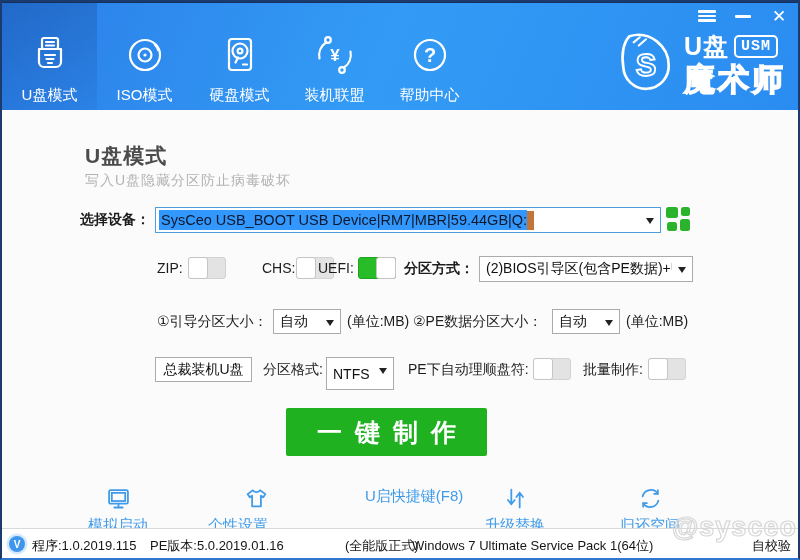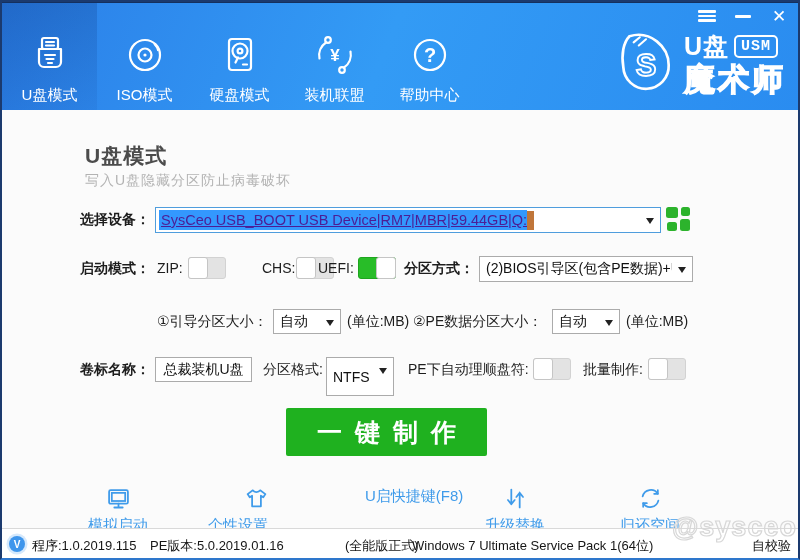--- a/index.html
+++ b/index.html
@@ -35,21 +35,21 @@
 
   
   .main { position:absolute; left:0; top:110px; width:800px; height:418px; background:#fbfbfb; }
   .page-title { position:absolute; left:85px; top:32px; font-size:21px; font-weight:bold; color:#4c4c4c; letter-spacing:1px; }
   .page-sub { position:absolute; left:85px; top:62px; font-size:14px; color:#b3b3b3; letter-spacing:1px; }
 
   .rlabel { position:absolute; left:0; width:150px; text-align:right; font-size:14px; font-weight:bold; color:#1d1d1d; white-space:nowrap; }
   .ilabel { position:absolute; font-size:14px; color:#1d1d1d; white-space:nowrap; }
 
   .combo { position:absolute; left:155px; top:97px; width:506px; height:26px; background:#fff; border:1px solid #4f9ddd; display:flex; align-items:center; padding:0 20px 0 3px; overflow:hidden; cursor:pointer; }
-  .combo .sel { background:#3398fe; color:#4c1d95; font-size:14.5px; white-space:nowrap; padding:2px 0 2px 2px;text-decoration:underline; }
+  .combo .sel { background:#3398fe; color:#0f172a; font-size:14.5px; white-space:nowrap; padding:2px 0 2px 2px; }
   .combo .caret { display:inline-block; width:7px; height:19px; background:#c0763a; margin-left:0; }
   .combo .arrow { position:absolute; right:6px; top:10px; width:0; height:0; border:4.5px solid transparent; border-top:6px solid #222; }
 
   .grid-icon { position:absolute; left:666px; top:97px; width:26px; height:26px; cursor:pointer; }
   .grid-icon i { position:absolute; background:#2cb32c; border-radius:2.5px; }
   .grid-icon .g1 { left:0;  top:1;  width:12px; height:11px; }
   .grid-icon .g2 { left:15px; top:0; width:9px;  height:9px; }
   .grid-icon .g3 { left:1px;  top:15px; width:10px; height:9px; }
   .grid-icon .g4 { left:14px; top:12px; width:10px; height:12px; }
 
@@ -188,21 +188,20 @@
         <span class="caret"></span>
       <span class="arrow"></span>
     </div>
     <div class="grid-icon">
         <i class="g1"></i>
         <i class="g2"></i>
         <i class="g3"></i>
         <i class="g4"></i>
       </div>
 
-    <div class="rlabel" style="top:150px;">启动模式：</div>
     <span class="ilabel" style="left:157px; top:150px;">ZIP:</span>
     <div class="toggle" style="left:188px; top:147px;">
         <div class="knob"></div>
       </div>
     <span class="ilabel" style="left:262px; top:150px;">CHS:</span>
     <div class="toggle" style="left:296px; top:147px;">
         <div class="knob"></div>
       </div>
     <span class="ilabel" style="left:318px; top:150px;">UEFI:</span>
     <div class="toggle on" style="left:358px; top:147px;">
@@ -217,26 +216,25 @@
     <div class="select" style="left:273px; top:199px; width:68px; height:25px;">
       <span>自动</span>
     </div>
     <span class="ilabel" style="left:347px; top:203px;">(单位:MB)</span>
     <span class="ilabel" style="left:413px; top:203px;">②PE数据分区大小：</span>
     <div class="select" style="left:552px; top:199px; width:68px; height:25px;">
       <span>自动</span>
     </div>
     <span class="ilabel" style="left:626px; top:203px;">(单位:MB)</span>
 
-    <div class="rlabel" style="top:251px;">卷标名称：</div>
     <div class="textinput" style="left:155px; top:247px; width:97px;">
       <span>总裁装机U盘</span>
     </div>
     <span class="ilabel" style="left:263px; top:251px;">分区格式:</span>
-    <div class="select" style="left:326px; top:247px; width:68px; height:39px;">
+    <div class="select" style="left:326px; top:247px; width:68px; height:33px;">
       <span>NTFS</span>
     </div>
     <span class="ilabel" style="left:408px; top:251px;">PE下自动理顺盘符:</span>
     <div class="toggle" style="left:533px; top:248px;">
         <div class="knob"></div>
       </div>
     <span class="ilabel" style="left:583px; top:251px;">批量制作:</span>
     <div class="toggle" style="left:648px; top:248px;">
         <div class="knob"></div>
       </div>

